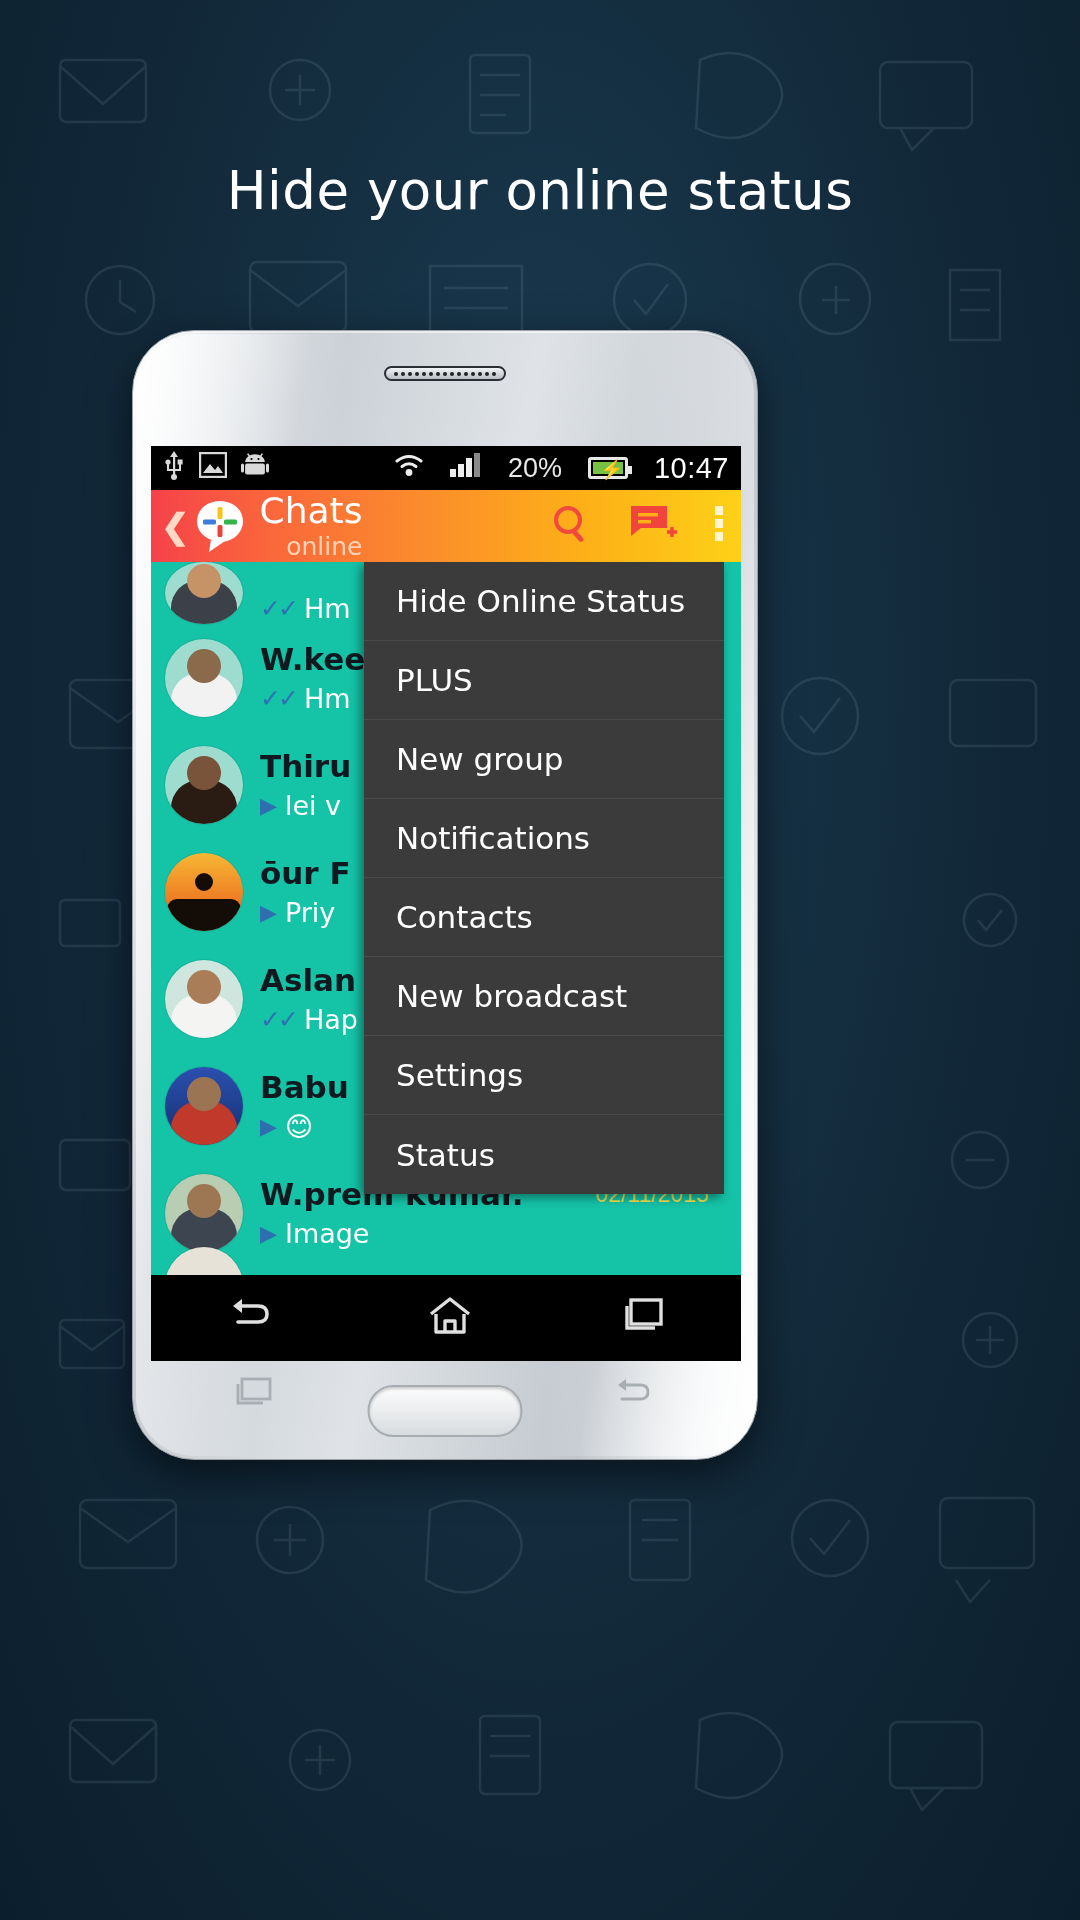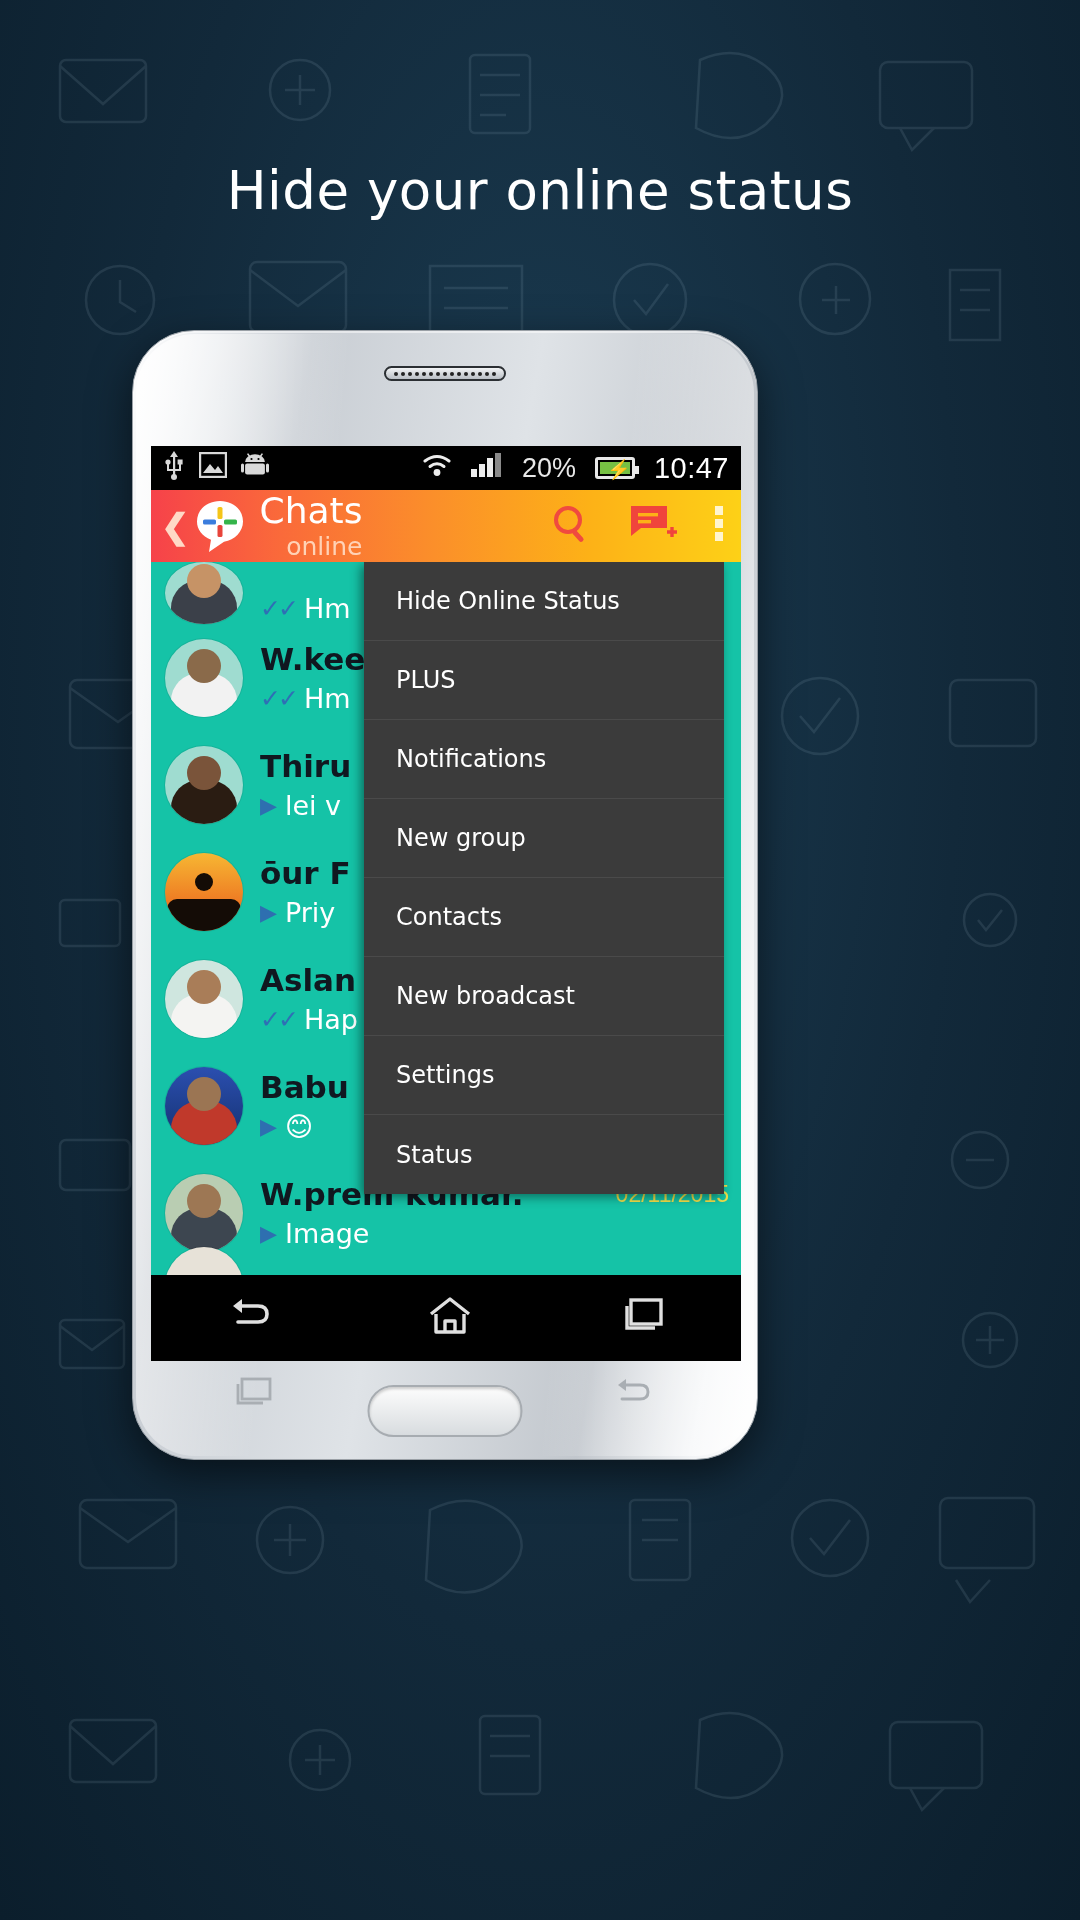--- a/index.html
+++ b/index.html
@@ -74,21 +74,21 @@
   #sk-recent { left:100px; }
   #sk-back { right:100px; }
 
   
   #statusbar {
     position:relative; height:44px; background:#000;
     display:flex; align-items:center; padding:0 12px;
     color:#e8e8e8; font-size:27px;
   }
   #statusbar .left { display:flex; align-items:center; gap:14px; }
-  #statusbar .right { margin-left:auto; display:flex; align-items:center; gap:19px; }
+  #statusbar .right { margin-left:auto; display:flex; align-items:center; gap:26px; }
   .sb-ico { display:inline-block; }
 
   .batt {
     width:40px;height:22px;border:3px solid #e8e8e8;border-radius:3px;
     position:relative; display:flex; align-items:center; padding:2px;
   }
   .batt:after{content:"";position:absolute;right:-7px;top:6px;width:4px;height:8px;background:#e8e8e8;}
   .batt i{display:block;width:100%;height:100%;background:#76c043;}
   .batt b{position:absolute;left:9px;top:-1px;color:#fff;font-size:19px;line-height:22px;}
   #clock { font-size:29px; color:#fff; letter-spacing:.5px; }
@@ -114,31 +114,31 @@
     background:#9fdcd0; overflow:hidden; position:relative;
     box-shadow:0 0 0 1px rgba(0,0,0,.08);
   }
   .av-body{position:absolute;left:50%;bottom:-8px;transform:translateX(-50%);width:66px;height:52px;border-radius:28px 28px 0 0;}
   .av-head{position:absolute;left:50%;top:10px;transform:translateX(-50%);width:34px;height:34px;border-radius:50%;background:#6b4a34;}
   .meta { margin-left:17px; min-width:0; flex:1; }
   .cname { font-size:31px; color:#101820; font-weight:600; white-space:nowrap; font-family:"DejaVu Sans",sans-serif;}
   .cprev { font-size:27px; color:#ffffff; margin-top:6px; display:flex; align-items:center; gap:8px; white-space:nowrap; font-family:"DejaVu Sans",sans-serif;}
   .ticks { color:#2f6fb5; font-size:25px; letter-spacing:-3px; }
   .play { color:#2e6fb0; font-size:22px; }
-  .ctime { position:absolute; right:12px; top:22px; font-size:23px; color:#f2e04a; }
+  .ctime { position:absolute; right:32px; top:22px; font-size:23px; color:#f2e04a; }
 
   
   #dropdown {
     position:absolute; left:213px; top:0; width:360px;
     background:#3b3b3b; z-index:5;
     box-shadow:-3px 3px 10px rgba(0,0,0,.45);
   }
   .mi {
     height:79px; display:flex; align-items:center;
-    padding-left:32px; color:#ffffff; font-size:24px;
+    padding-left:32px; color:#ffffff; font-size:31px;
     border-bottom:1px solid #4a4a4a;
     font-family:"DejaVu Sans",sans-serif;
   }
   .mi:last-child{border-bottom:none;}
 
   
   #navbar {
     height:86px; background:#000; display:flex;
     align-items:center; justify-content:space-around;
     color:#e3e3e3;
@@ -443,22 +443,22 @@
       </div>
 
       <div class="chatrow" style="height:40px;">
         <div class="avatar" style="background:#e7e2d8;"></div>
         <div class="meta"></div>
       </div>
 
       <div id="dropdown">
         <div class="mi">Hide Online Status</div>
         <div class="mi">PLUS</div>
+        <div class="mi">New group</div>
         <div class="mi">Notifications</div>
-        <div class="mi">New group</div>
         <div class="mi">Contacts</div>
         <div class="mi">New broadcast</div>
         <div class="mi">Settings</div>
         <div class="mi">Status</div>
       </div>
     </div>
 
     <div id="navbar">
       <span>
         <svg width="52" height="40" viewBox="0 0 52 40">

